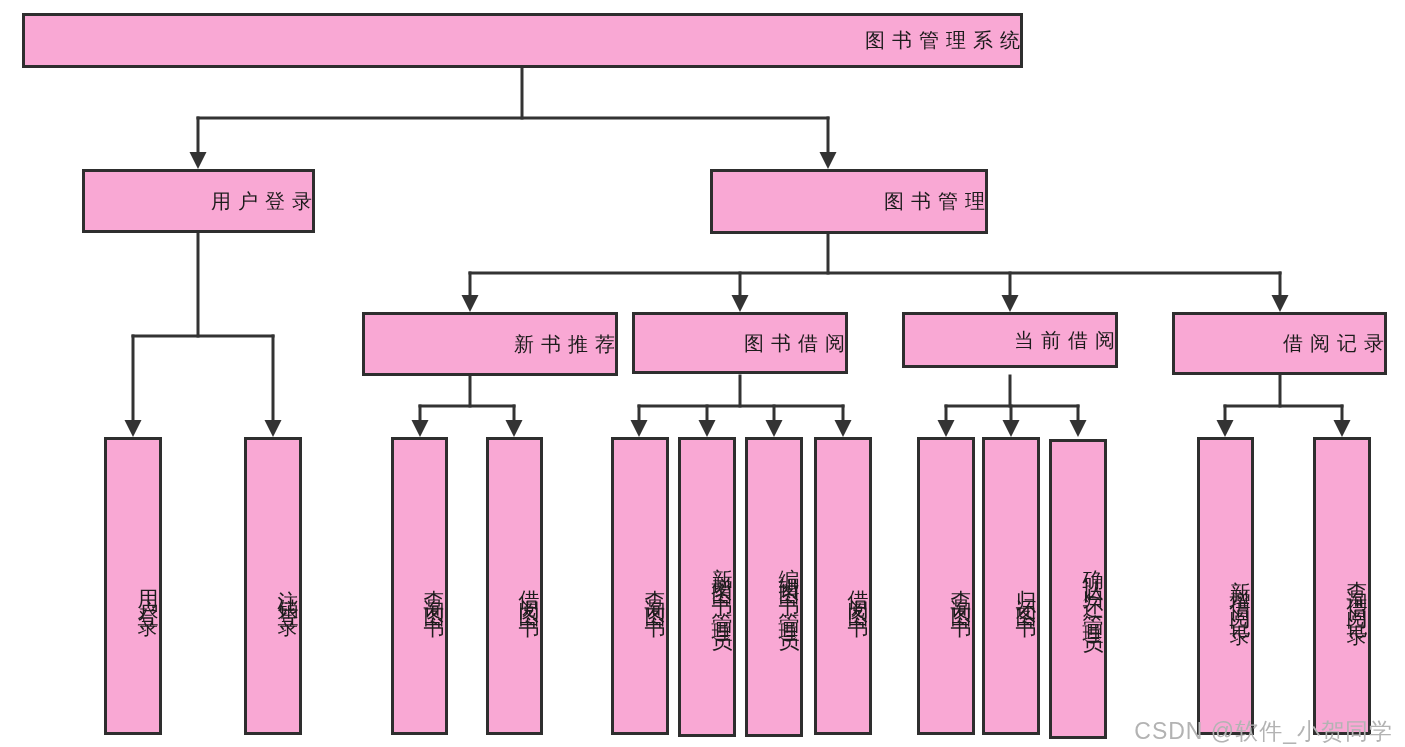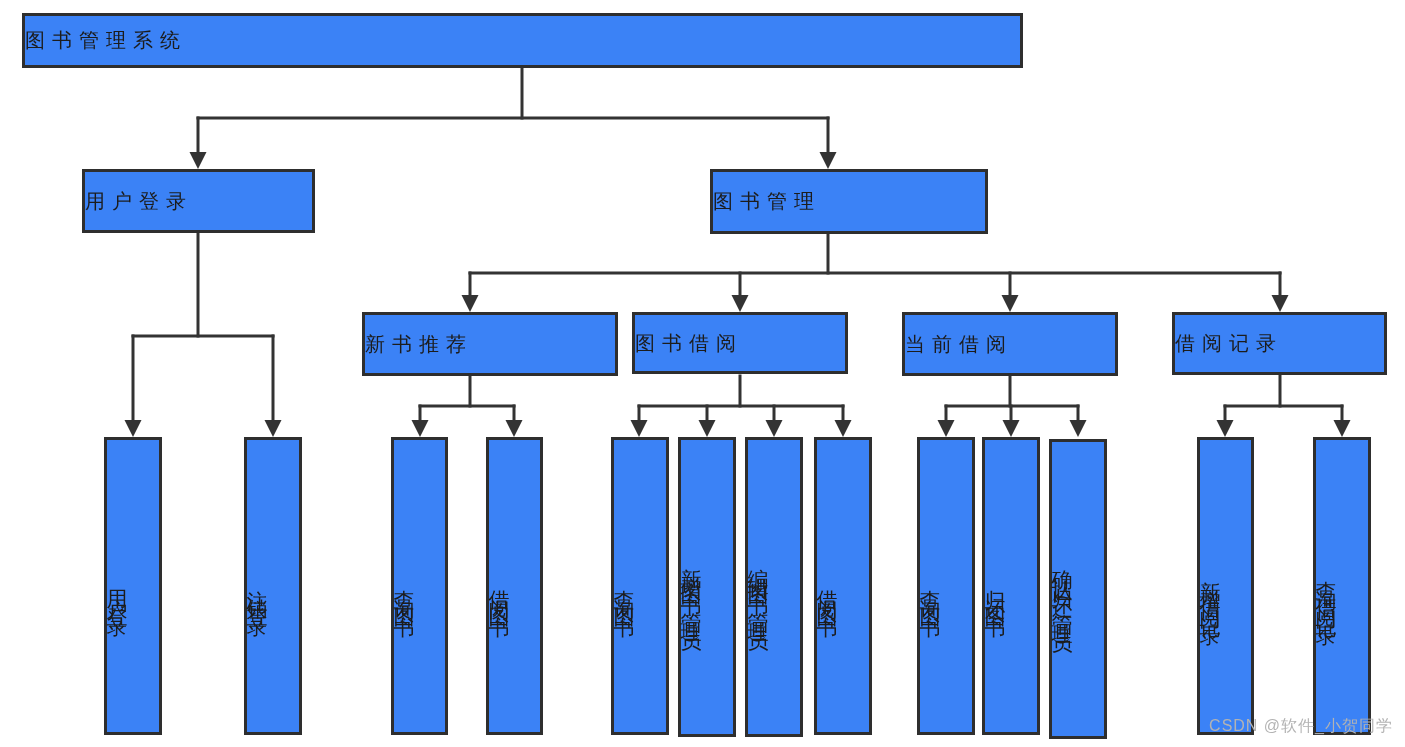--- a/index.html
+++ b/index.html
@@ -20,41 +20,41 @@
   }
   .connectors{
     position:absolute;left:0;top:0;width:1405px;height:747px;
     color:var(--line);
     pointer-events:none;
   }
   .box{
     position:absolute;
     box-sizing:border-box;
     border:3px solid var(--border);
-    background:#3b82f6;
-    display:flex;align-items:center;justify-content:flex-start;
+    background:#f9a8d4;
+    display:flex;align-items:center;justify-content:flex-end;
   }
   .hbox span{
     font-size:20px;
     letter-spacing:7px;
     margin-right:-7px;
     white-space:nowrap;
   }
   .leaf span{
     writing-mode:vertical-lr;
     text-orientation:mixed;
     font-size:21px;
     line-height:1;
     letter-spacing:9px;
     margin-bottom:-9px;
   }
   .watermark{
     position:absolute;
     right:12px;top:716px;
-    font-size:16px;
+    font-size:23px;
     letter-spacing:1px;
     color:var(--watermark);
     white-space:nowrap;
     z-index:5;
   }
 </style>
 </head>
 <body>
 
 <div class="canvas">
@@ -138,21 +138,21 @@
   <div class="box hbox" style="left:710px;top:169px;width:278px;height:65px">
     <span>图书管理</span>
   </div>
 
   <div class="box hbox" style="left:362px;top:312px;width:256px;height:64px">
     <span>新书推荐</span>
   </div>
   <div class="box hbox" style="left:632px;top:312px;width:216px;height:62px">
     <span>图书借阅</span>
   </div>
-  <div class="box hbox" style="left:902px;top:312px;width:216px;height:64px">
+  <div class="box hbox" style="left:902px;top:312px;width:216px;height:56px">
     <span>当前借阅</span>
   </div>
   <div class="box hbox" style="left:1172px;top:312px;width:215px;height:63px">
     <span>借阅记录</span>
   </div>
 
   <div class="box leaf" style="left:104px;top:437px;width:58px;height:298px">
     <span>用户登录</span>
   </div>
   <div class="box leaf" style="left:244px;top:437px;width:58px;height:298px">

